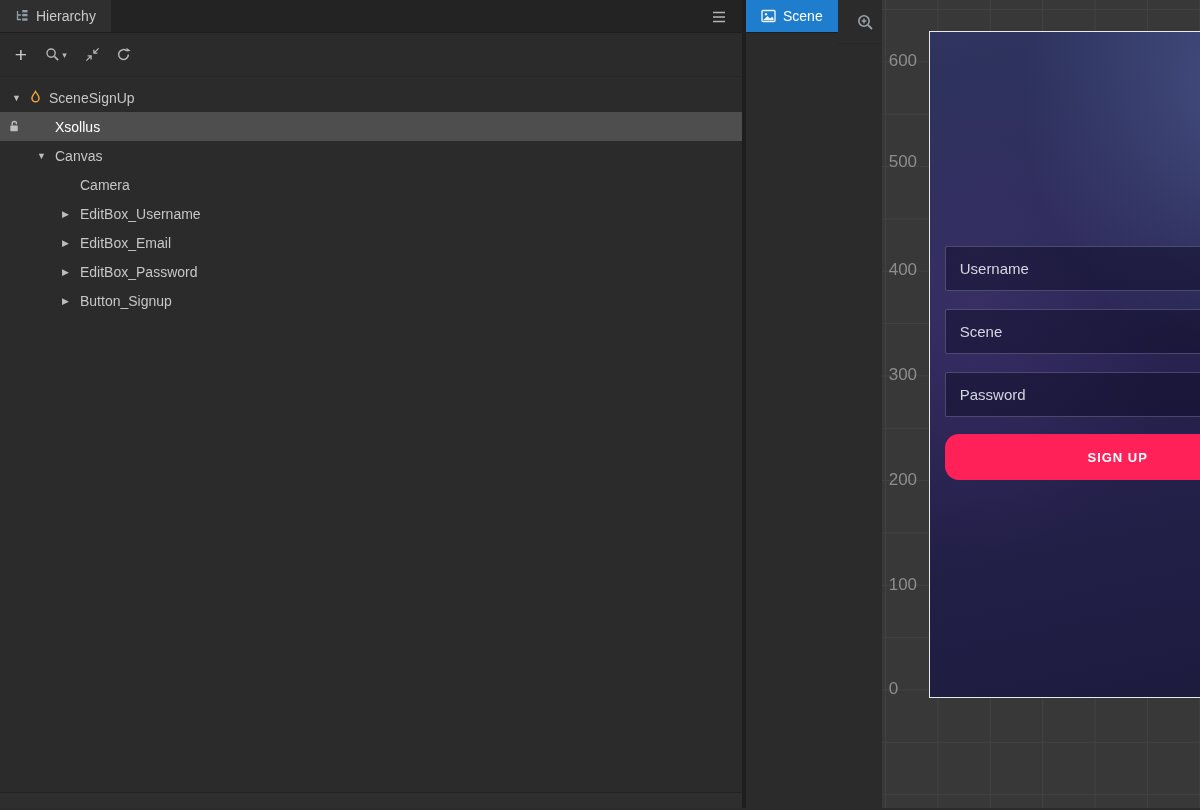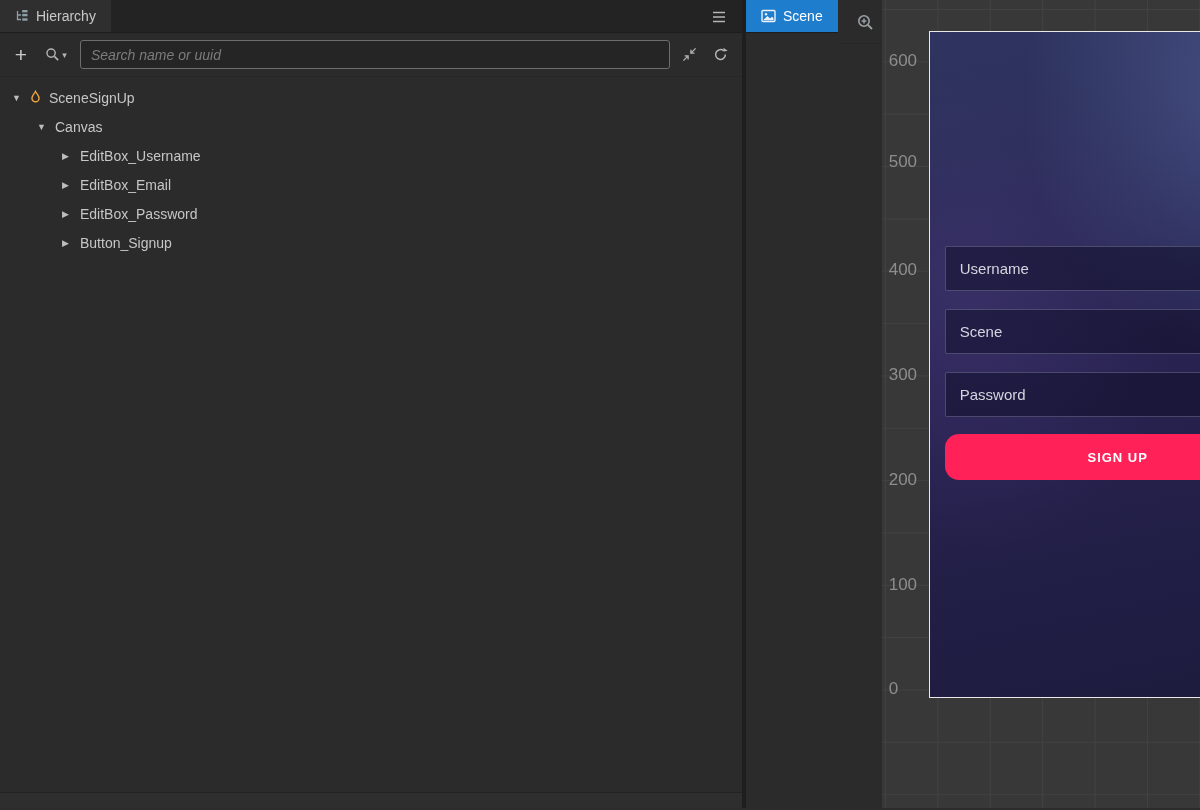--- a/index.html
+++ b/index.html
@@ -83,21 +83,20 @@
 
     <div class="searchrow">
       <span class="plus-btn">+</span>
       <span class="search-filter">
         <svg viewBox="0 0 16 16" width="15" height="15">
             <circle cx="6.5" cy="6.5" r="4.4" fill="none" stroke="#b5b5b5" stroke-width="1.5"></circle>
             <path d="M10 10 L14 14" stroke="#b5b5b5" stroke-width="1.7"></path>
           </svg>
         <span class="caret">▾</span>
       </span>
-      <input class="search-input" placeholder="Search name or uuid" style="">
       <span class="sq-btn">
         <svg viewBox="0 0 16 16" width="15" height="15">
             <path d="M9.5 6.5 L14.5 1.5 M9.5 2.8 v3.7 h3.7 M6.5 9.5 L1.5 14.5 M6.5 13.2 v-3.7 h-3.7" fill="none" stroke="#b5b5b5" stroke-width="1.4"></path>
           </svg>
       </span>
       <span class="sq-btn">
         <svg viewBox="0 0 16 16" width="15" height="15">
             <path d="M13.2 8 a5.2 5.2 0 1 1-1.7-3.85" fill="none" stroke="#b5b5b5" stroke-width="1.6"></path>
             <path d="M11 .8 l.7 3.9 3.9-.7 z" fill="#b5b5b5"></path>
           </svg>
@@ -107,23 +106,35 @@
     <div class="tree" id="tree">
         <div class="trow" style="padding-left: 12px;">
           <span class="arrow">▼</span>
           <span class="flame">
             <svg viewBox="0 0 16 16" width="15" height="15">
               <path d="M8 1.6 C9.2 4.2 11.8 5.6 11.8 8.8 a3.8 3.8 0 0 1 -7.6 0 C4.2 5.6 6.8 4.2 8 1.6 Z" fill="none" stroke="#f0a43e" stroke-width="1.5"></path>
             </svg>
           </span>
           <span class="tlabel">SceneSignUp</span>
         </div>
+        <div class="trow sel" style="padding-left: 37px;">
+          <span class="arrow"></span>
+          <span class="gutter-lock"><svg viewBox="0 0 14 14" width="13" height="13">
+              <rect x="2.5" y="6" width="8" height="6" rx="1" fill="#bfbfbf"></rect>
+              <path d="M4.5 6 V3.9 a2.3 2.3 0 0 1 4.6 0 V4.7" fill="none" stroke="#bfbfbf" stroke-width="1.4"></path>
+            </svg></span>
+          <span class="tlabel">Xsollus</span>
+        </div>
         <div class="trow" style="padding-left: 37px;">
           <span class="arrow">▼</span>
           <span class="tlabel">Canvas</span>
+        </div>
+        <div class="trow" style="padding-left: 62px;">
+          <span class="arrow"></span>
+          <span class="tlabel">Camera</span>
         </div>
         <div class="trow" style="padding-left: 62px;">
           <span class="arrow">▶</span>
           <span class="tlabel">EditBox_Username</span>
         </div>
         <div class="trow" style="padding-left: 62px;">
           <span class="arrow">▶</span>
           <span class="tlabel">EditBox_Email</span>
         </div>
         <div class="trow" style="padding-left: 62px;">

